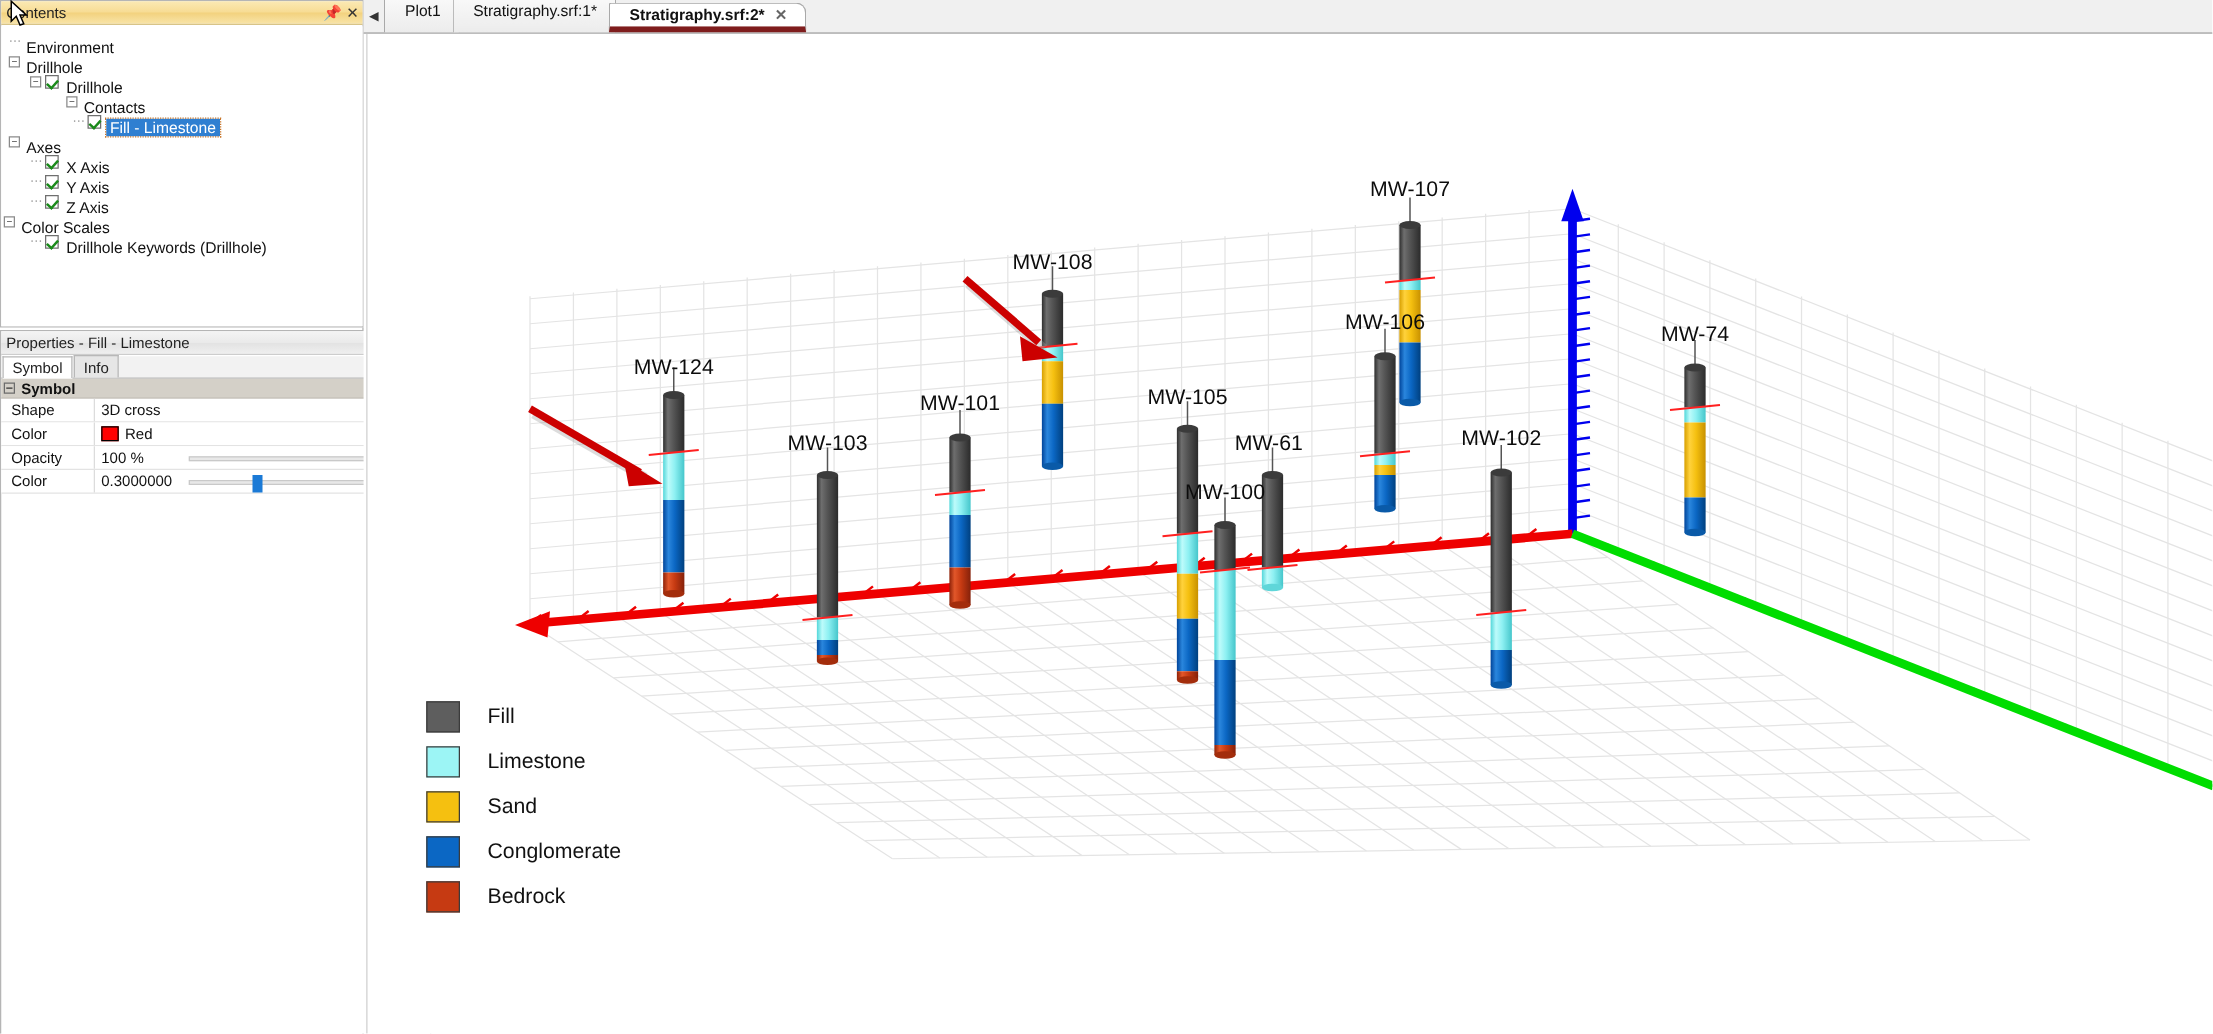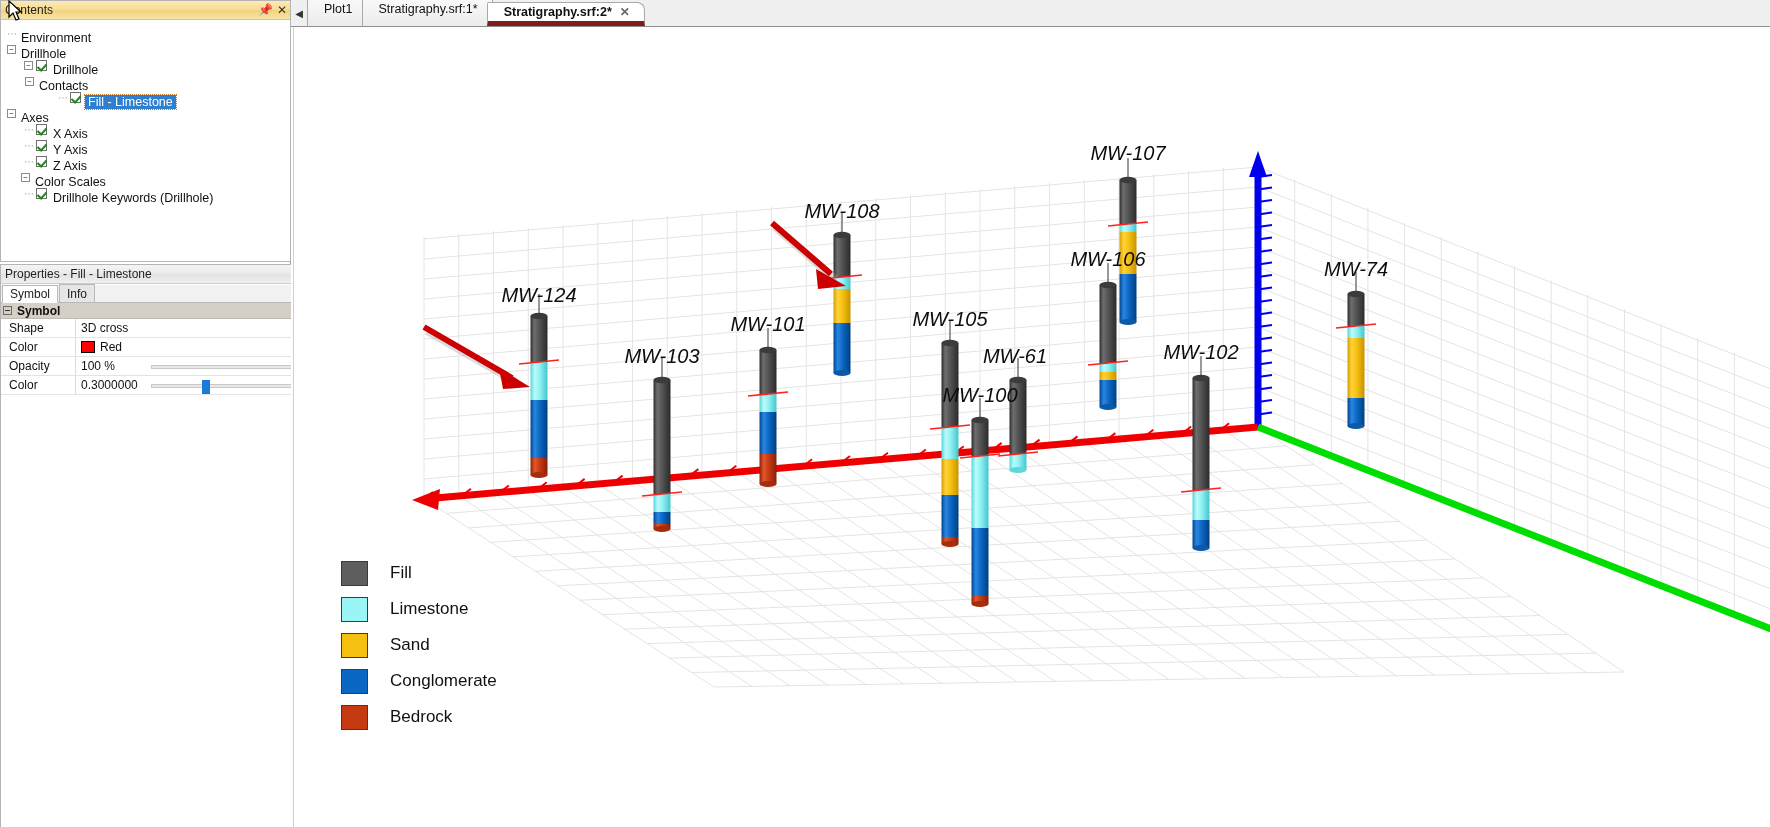--- a/index.html
+++ b/index.html
@@ -249,25 +249,24 @@
   #legend {
     position: absolute; left: 47px; top: 528px;
     font-size: 17px; color: #111;
   }
   .legrow { display: flex; align-items: center; height: 36px; text-align: center; }
   .legsw { width: 27px; height: 25px; border: 1px solid #3b3b3b; flex: none; }
   .leglbl { margin-left: 22px; }
 
   .dh-label {
     position: absolute;
-    font-size: 20px;
+    font-size: 17px;
     color: #0c0c0c;
     white-space: nowrap;
     transform: translateX(-50%);
-    font-style: italic;
   }
   .cursor-arrow { position: absolute; left: 8px; top: 0px; }
 </style>
 </head>
 <body>
 
 <div id="app">
 
   <div id="left-dock">
 
@@ -284,21 +283,21 @@
           </div>
           <div class="trow" style="padding-left: 6px;">
             <span class="expander"></span>
             <span class="tlabel">Drillhole</span>
           </div>
           <div class="trow" style="padding-left: 23px;">
             <span class="expander"></span>
             <span class="chk"></span>
             <span class="tlabel">Drillhole</span>
           </div>
-          <div class="trow" style="padding-left: 24px;">
+          <div class="trow" style="padding-left: 52px;">
             <span class="expander"></span>
             <span class="tlabel">Contacts</span>
           </div>
           <div class="trow" style="padding-left: 57px;">
             <span class="tdash">⋯</span>
             <span class="chk"></span>
             <span class="tlabel selected">Fill - Limestone</span>
           </div>
           <div class="trow" style="padding-left: 6px;">
             <span class="expander"></span>
@@ -312,21 +311,21 @@
           <div class="trow" style="padding-left: 23px;">
             <span class="tdash">⋯</span>
             <span class="chk"></span>
             <span class="tlabel">Y Axis</span>
           </div>
           <div class="trow" style="padding-left: 23px;">
             <span class="tdash">⋯</span>
             <span class="chk"></span>
             <span class="tlabel">Z Axis</span>
           </div>
-          <div class="trow" style="padding-left: 20px;">
+          <div class="trow" style="padding-left: 2px;">
             <span class="expander"></span>
             <span class="tlabel">Color Scales</span>
           </div>
           <div class="trow" style="padding-left: 23px;">
             <span class="tdash">⋯</span>
             <span class="chk"></span>
             <span class="tlabel">Drillhole Keywords (Drillhole)</span>
           </div>
         </div>
     </div>

